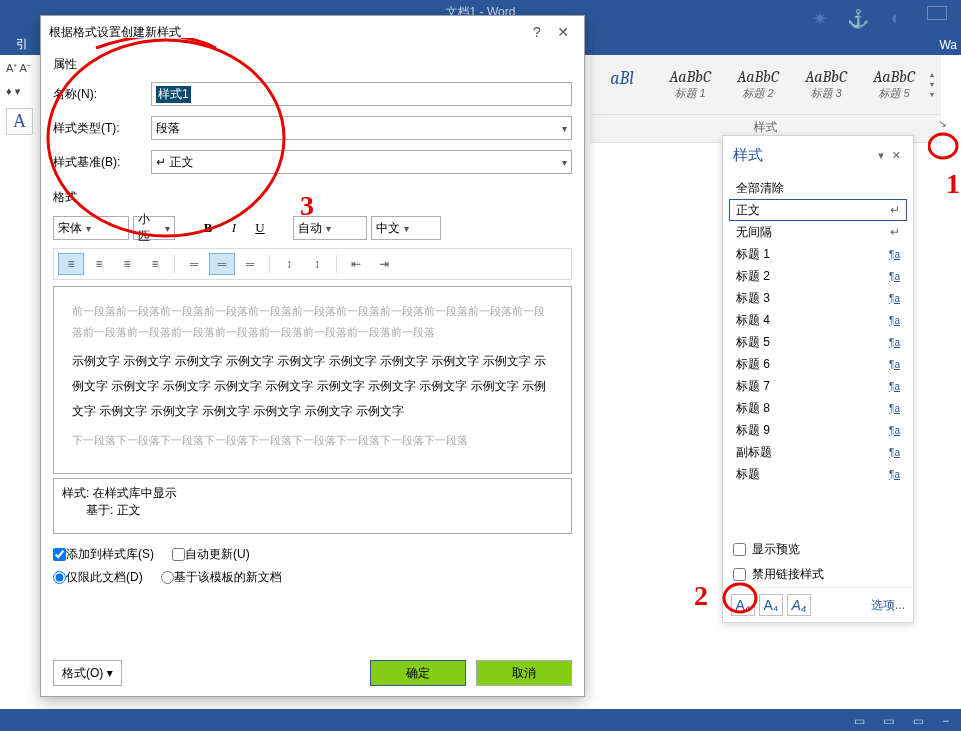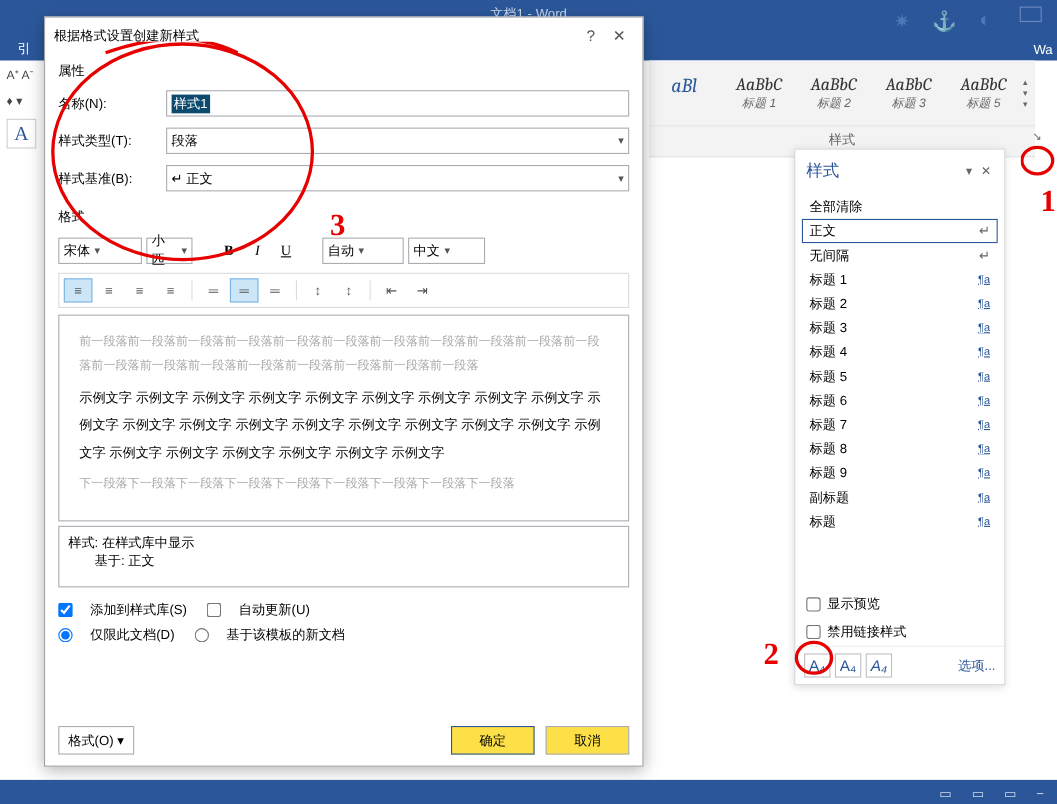--- a/index.html
+++ b/index.html
@@ -55,26 +55,26 @@
 .fmt-row .cbo.auto { width:74px;}
 .fmt-row .cbo.lang { width:70px;}
 .para-toolbar { display:flex; align-items:center; gap:2px; border:1px solid #dcdcdc; padding:4px; margin-bottom:6px;}
 .para-toolbar .pbtn { width:26px; height:22px; display:flex; align-items:center; justify-content:center; font-size:12px; color:#555;}
 .para-toolbar .pbtn.active { background:#cde6f7; border:1px solid #7bb4e3;}
 .para-toolbar .sep { width:1px; height:18px; background:#dcdcdc; margin:0 4px;}
 .preview { border:1px solid #abadb3; height:188px; padding:14px 18px; font-size:11px; color:#aaa; line-height:1.9; overflow:hidden;}
 .preview .sample { color:#000; font-size:12px; line-height:2.1; margin:6px 0;}
 .desc { border:1px solid #abadb3; border-top:1px solid #abadb3; margin-top:4px; padding:6px 8px; font-size:12px; height:56px;}
 .chk-row { display:flex; gap:18px; align-items:center; margin:12px 0 6px 0; font-size:12px;}
-.chk-row label, .rad-row label { display:flex; align-items:center; gap:16px;}
+.chk-row label, .rad-row label { display:flex; align-items:center; gap:0;}
 .rad-row { display:flex; gap:18px; align-items:center; font-size:12px; margin-bottom:24px;}
 .dlg-footer { display:flex; align-items:center; gap:10px; margin-top:auto;}
 .dlg-footer .fmt-btn { height:26px; border:1px solid #abadb3; padding:0 8px; display:flex; align-items:center; font-size:12px; background:#fff;}
 .dlg-footer .spacer-flex { flex:1;}
-.dlg-footer .ok, .dlg-footer .cancel { width:76px; height:26px; border:1px solid #abadb3; background:#fde047; font-size:12px;}
+.dlg-footer .ok, .dlg-footer .cancel { width:96px; height:26px; border:1px solid #abadb3; background:#84cc16; font-size:12px;}
 .dlg-footer .ok { border:1px solid #2b579a;}
 
 
 .styles-pane { position:absolute; top:135px; left:722px; width:192px; height:488px; background:#fff; border:1px solid #d4d4d4; box-shadow:0 2px 8px rgba(0,0,0,.15); display:flex; flex-direction:column;}
 .pane-hdr { display:flex; align-items:center; padding:10px 8px 6px 10px;}
 .pane-hdr .pt { color:#2b579a; font-size:15px; flex:1;}
 .pane-hdr .pc { font-size:11px; color:#666; margin:0 4px; cursor:pointer;}
 .style-list { flex:1; overflow:auto; padding:6px 6px;}
 .style-item { display:flex; align-items:center; height:22px; padding:0 6px; font-size:12px; border:1px solid transparent;}
 .style-item.sel { border:1px solid #2b579a;}

